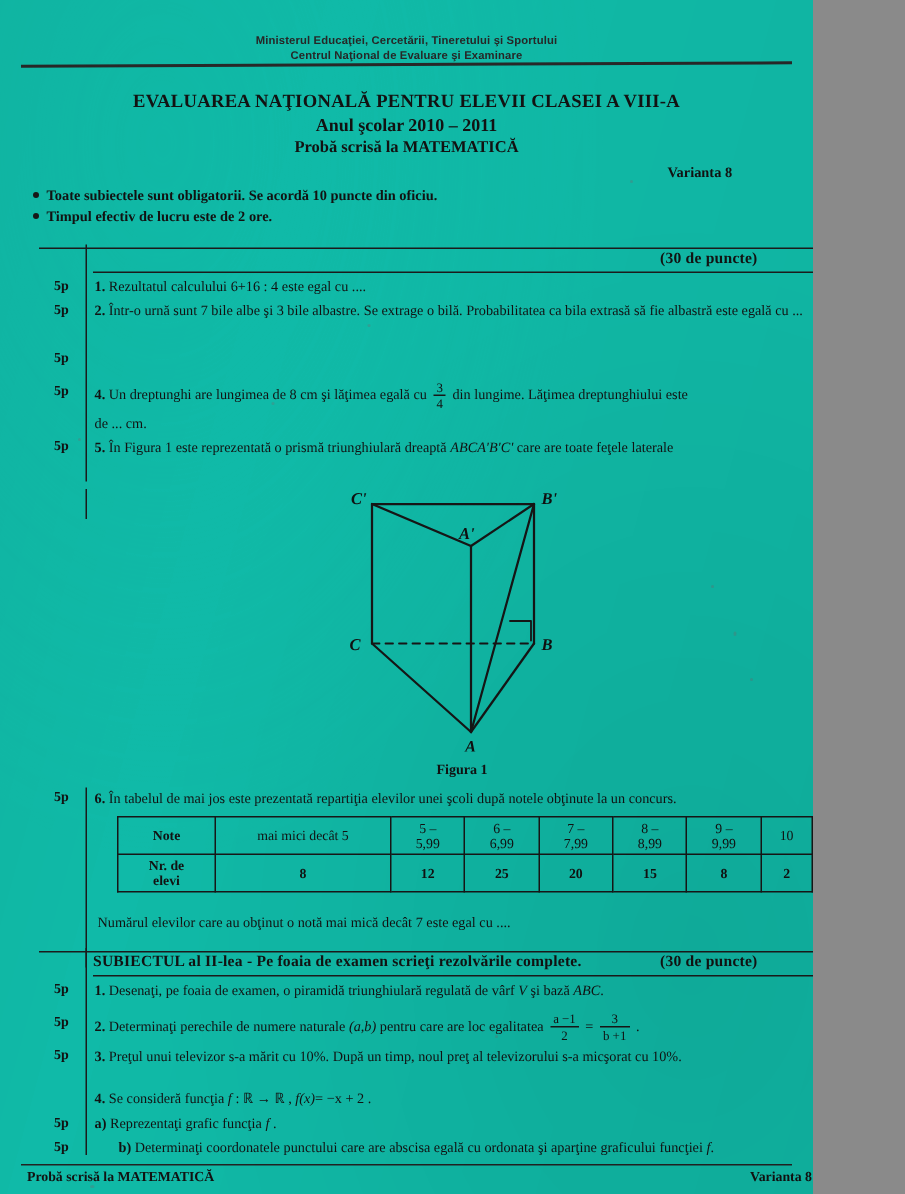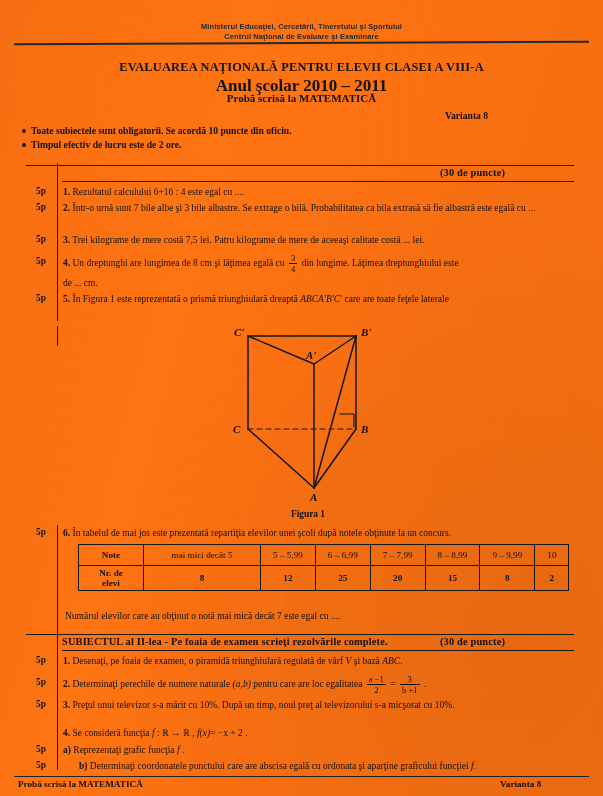--- a/index.html
+++ b/index.html
@@ -3,23 +3,23 @@
 <meta charset="utf-8">
 <title>Evaluarea Nationala - Matematica</title>
 <style>
   html, body {
     margin: 0;
     padding: 0;
     background: #8a8a8a;
   }
   #page {
     position: relative;
-    width: 603px;
+    width: 542px;
     height: 796px;
-    background: #f97316;
+    background: #14b8a6;
     overflow: hidden;
     font-family: "Liberation Serif", serif;
     color: #161616;
     filter: contrast(1.04);
   }
   
   #page::after {
     content: "";
     position: absolute;
     inset: 0;
@@ -55,21 +55,21 @@
     background: #2b2b2b;
     transform: rotate(-0.25deg);
   }
   .ttl {
     position: absolute;
     left: 0; right: 0;
     text-align: center;
     font-weight: bold;
   }
   .t1 { font-size: 12.4px; letter-spacing: .2px; }
-  .t2 { font-size: 17px; }
+  .t2 { font-size: 12px; }
   .t3 { font-size: 11px; }
   .varianta {
     position: absolute;
     font-weight: bold;
     font-size: 9.6px;
   }
 
   .bullet {
     position: absolute;
     font-size: 9.6px;
@@ -203,24 +203,20 @@
     <span>Rezultatul calculului 6+16 : 4 este egal cu ....</span>
   </div>
 
   <div class="pmark" style="top:202px; left:36px;">5p</div>
   <div class="qline" style="top:202px; left:63px; width:508px;">
     <b>2.</b>
     <span>Într-o urnă sunt 7 bile albe şi 3 bile albastre. Se extrage o bilă. Probabilitatea ca bila extrasă să fie albastră este egală cu ...</span>
   </div>
 
   <div class="pmark" style="top:234px; left:36px;">5p</div>
-  <div class="qline" style="top:234px; left:63px; width:508px;">
-    <b>3.</b>
-    <span>Trei kilograme de mere costă 7,5 lei. Patru kilograme de mere de aceeaşi calitate costă ... lei.</span>
-  </div>
 
   <div class="pmark" style="top:256px; left:36px;">5p</div>
   <div class="qline" style="top:253px; left:63px; width:508px;">
     <b>4.</b>
     <span>Un dreptunghi are lungimea de 8 cm şi lăţimea egală cu</span>
     <span class="frac">
       <span class="num">3</span>
       <span class="den">4</span>
     </span>
     <span>din lungime. Lăţimea dreptunghiului este</span>

